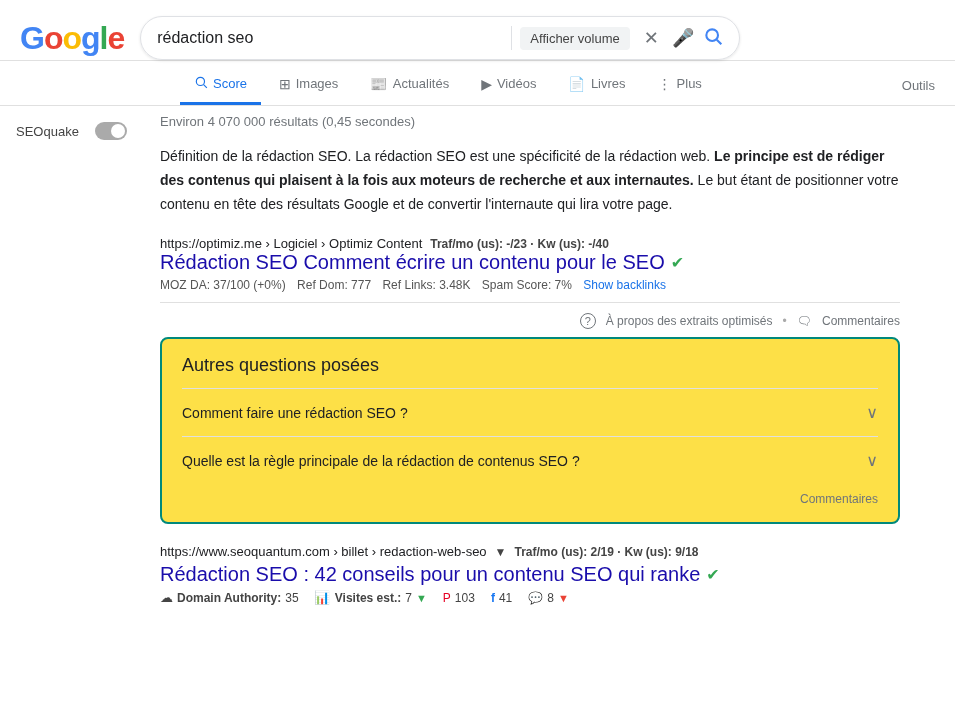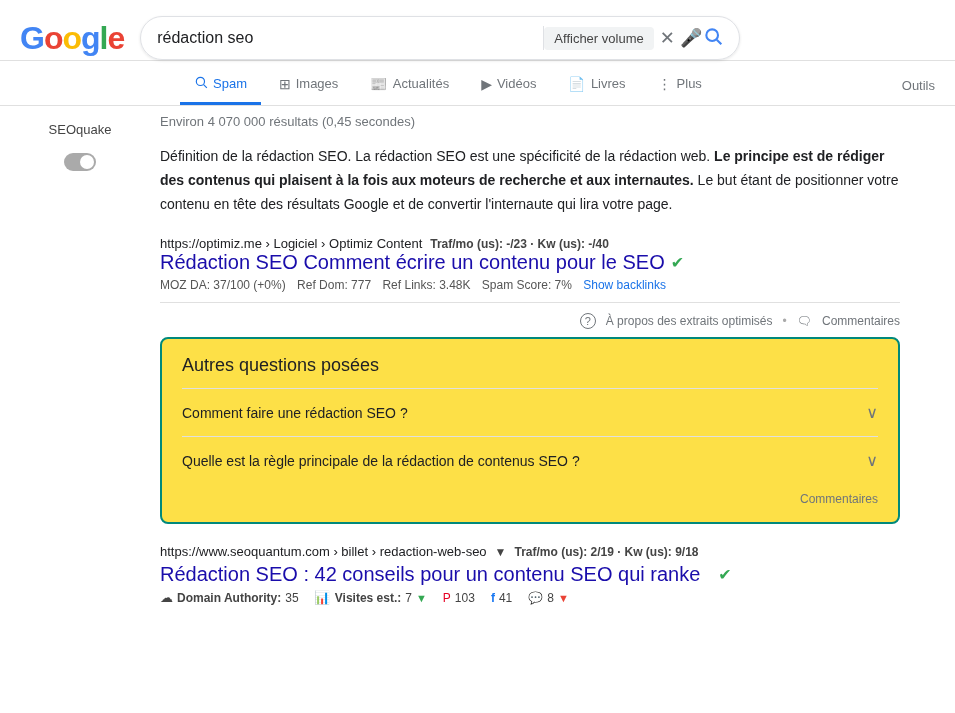--- a/index.html
+++ b/index.html
@@ -30,20 +30,21 @@
 
     .search-bar {
       display: flex;
       align-items: center;
       border: 1px solid #dfe1e5;
       border-radius: 24px;
       padding: 8px 16px;
       flex: 1;
       max-width: 600px;
       box-shadow: 0 1px 3px rgba(0,0,0,0.1);
+      gap: 8px;
     }
     .search-input {
       border: none;
       outline: none;
       font-size: 16px;
       flex: 1;
       color: #202124;
     }
     .search-divider {
       width: 1px;
@@ -123,21 +124,20 @@
       width: 160px;
       padding: 16px 16px;
       flex-shrink: 0;
     }
     .seoquake-toggle {
       display: flex;
       align-items: center;
       gap: 16px;
       font-size: 13px;
       color: #444;
-      flex-direction: column;
     }
     .toggle-switch {
       width: 32px;
       height: 18px;
       background: #aaa;
       border-radius: 9px;
       position: relative;
       cursor: pointer;
     }
     .toggle-switch::after {
@@ -271,21 +271,21 @@
       gap: 8px;
       align-items: center;
       flex-wrap: wrap;
     }
     .result2-title {
       font-size: 20px;
       color: #1a0dab;
       text-decoration: none;
       display: flex;
       align-items: center;
-      gap: 18px;
+      gap: 6px;
       margin-bottom: 4px;
     }
     .result2-meta {
       font-size: 12px;
       color: #555;
       display: flex;
       align-items: center;
       gap: 16px;
       flex-wrap: wrap;
     }
@@ -326,21 +326,21 @@
 
 <div style="border-bottom: 1px solid #e0e0e0;">
   <div class="nav-tabs">
     <div class="nav-tab active">
       <span class="nav-tab-icon">
         <svg width="14" height="14" viewBox="0 0 24 24" fill="none" stroke="#1a73e8" stroke-width="2">
           <circle cx="11" cy="11" r="7"></circle>
           <line x1="16.5" y1="16.5" x2="22" y2="22"></line>
         </svg>
       </span>
-      <span>Spam</span>
+      <span>Score</span>
     </div>
     <div class="nav-tab">
       <span class="nav-tab-icon">⊞</span>
       <span>Images</span>
     </div>
     <div class="nav-tab">
       <span class="nav-tab-icon">📰</span>
       <span>Actualités</span>
     </div>
     <div class="nav-tab">

